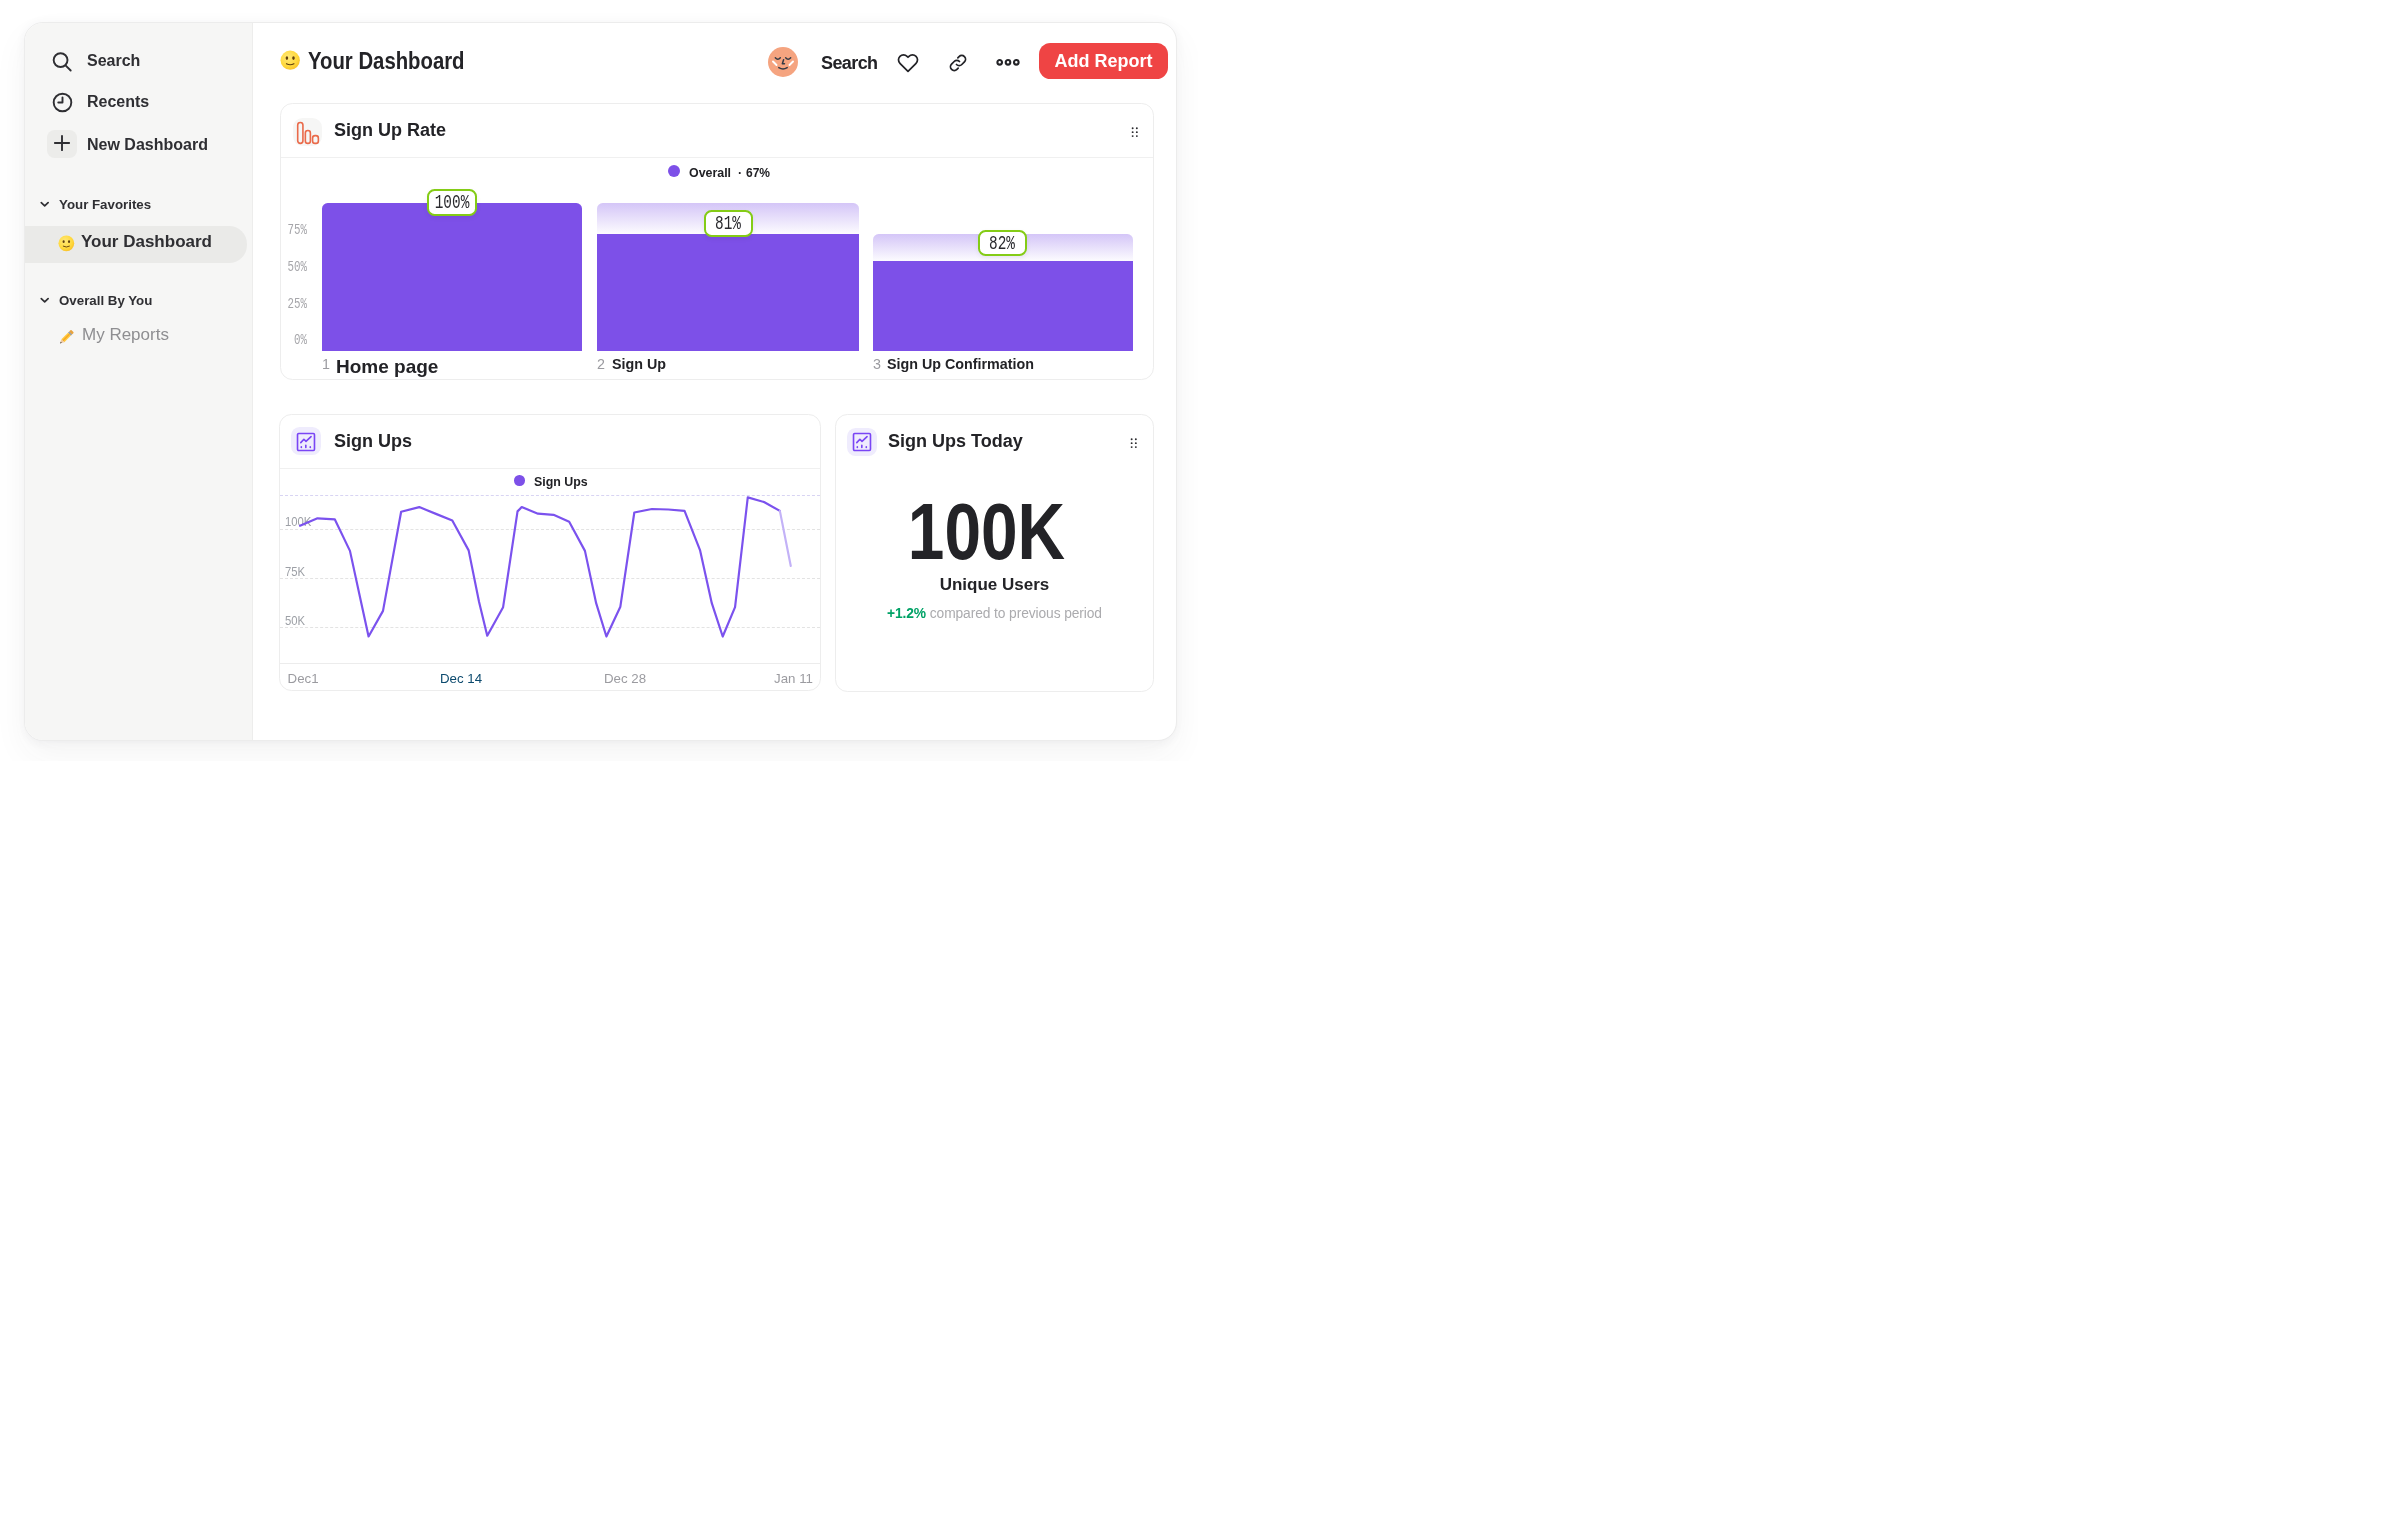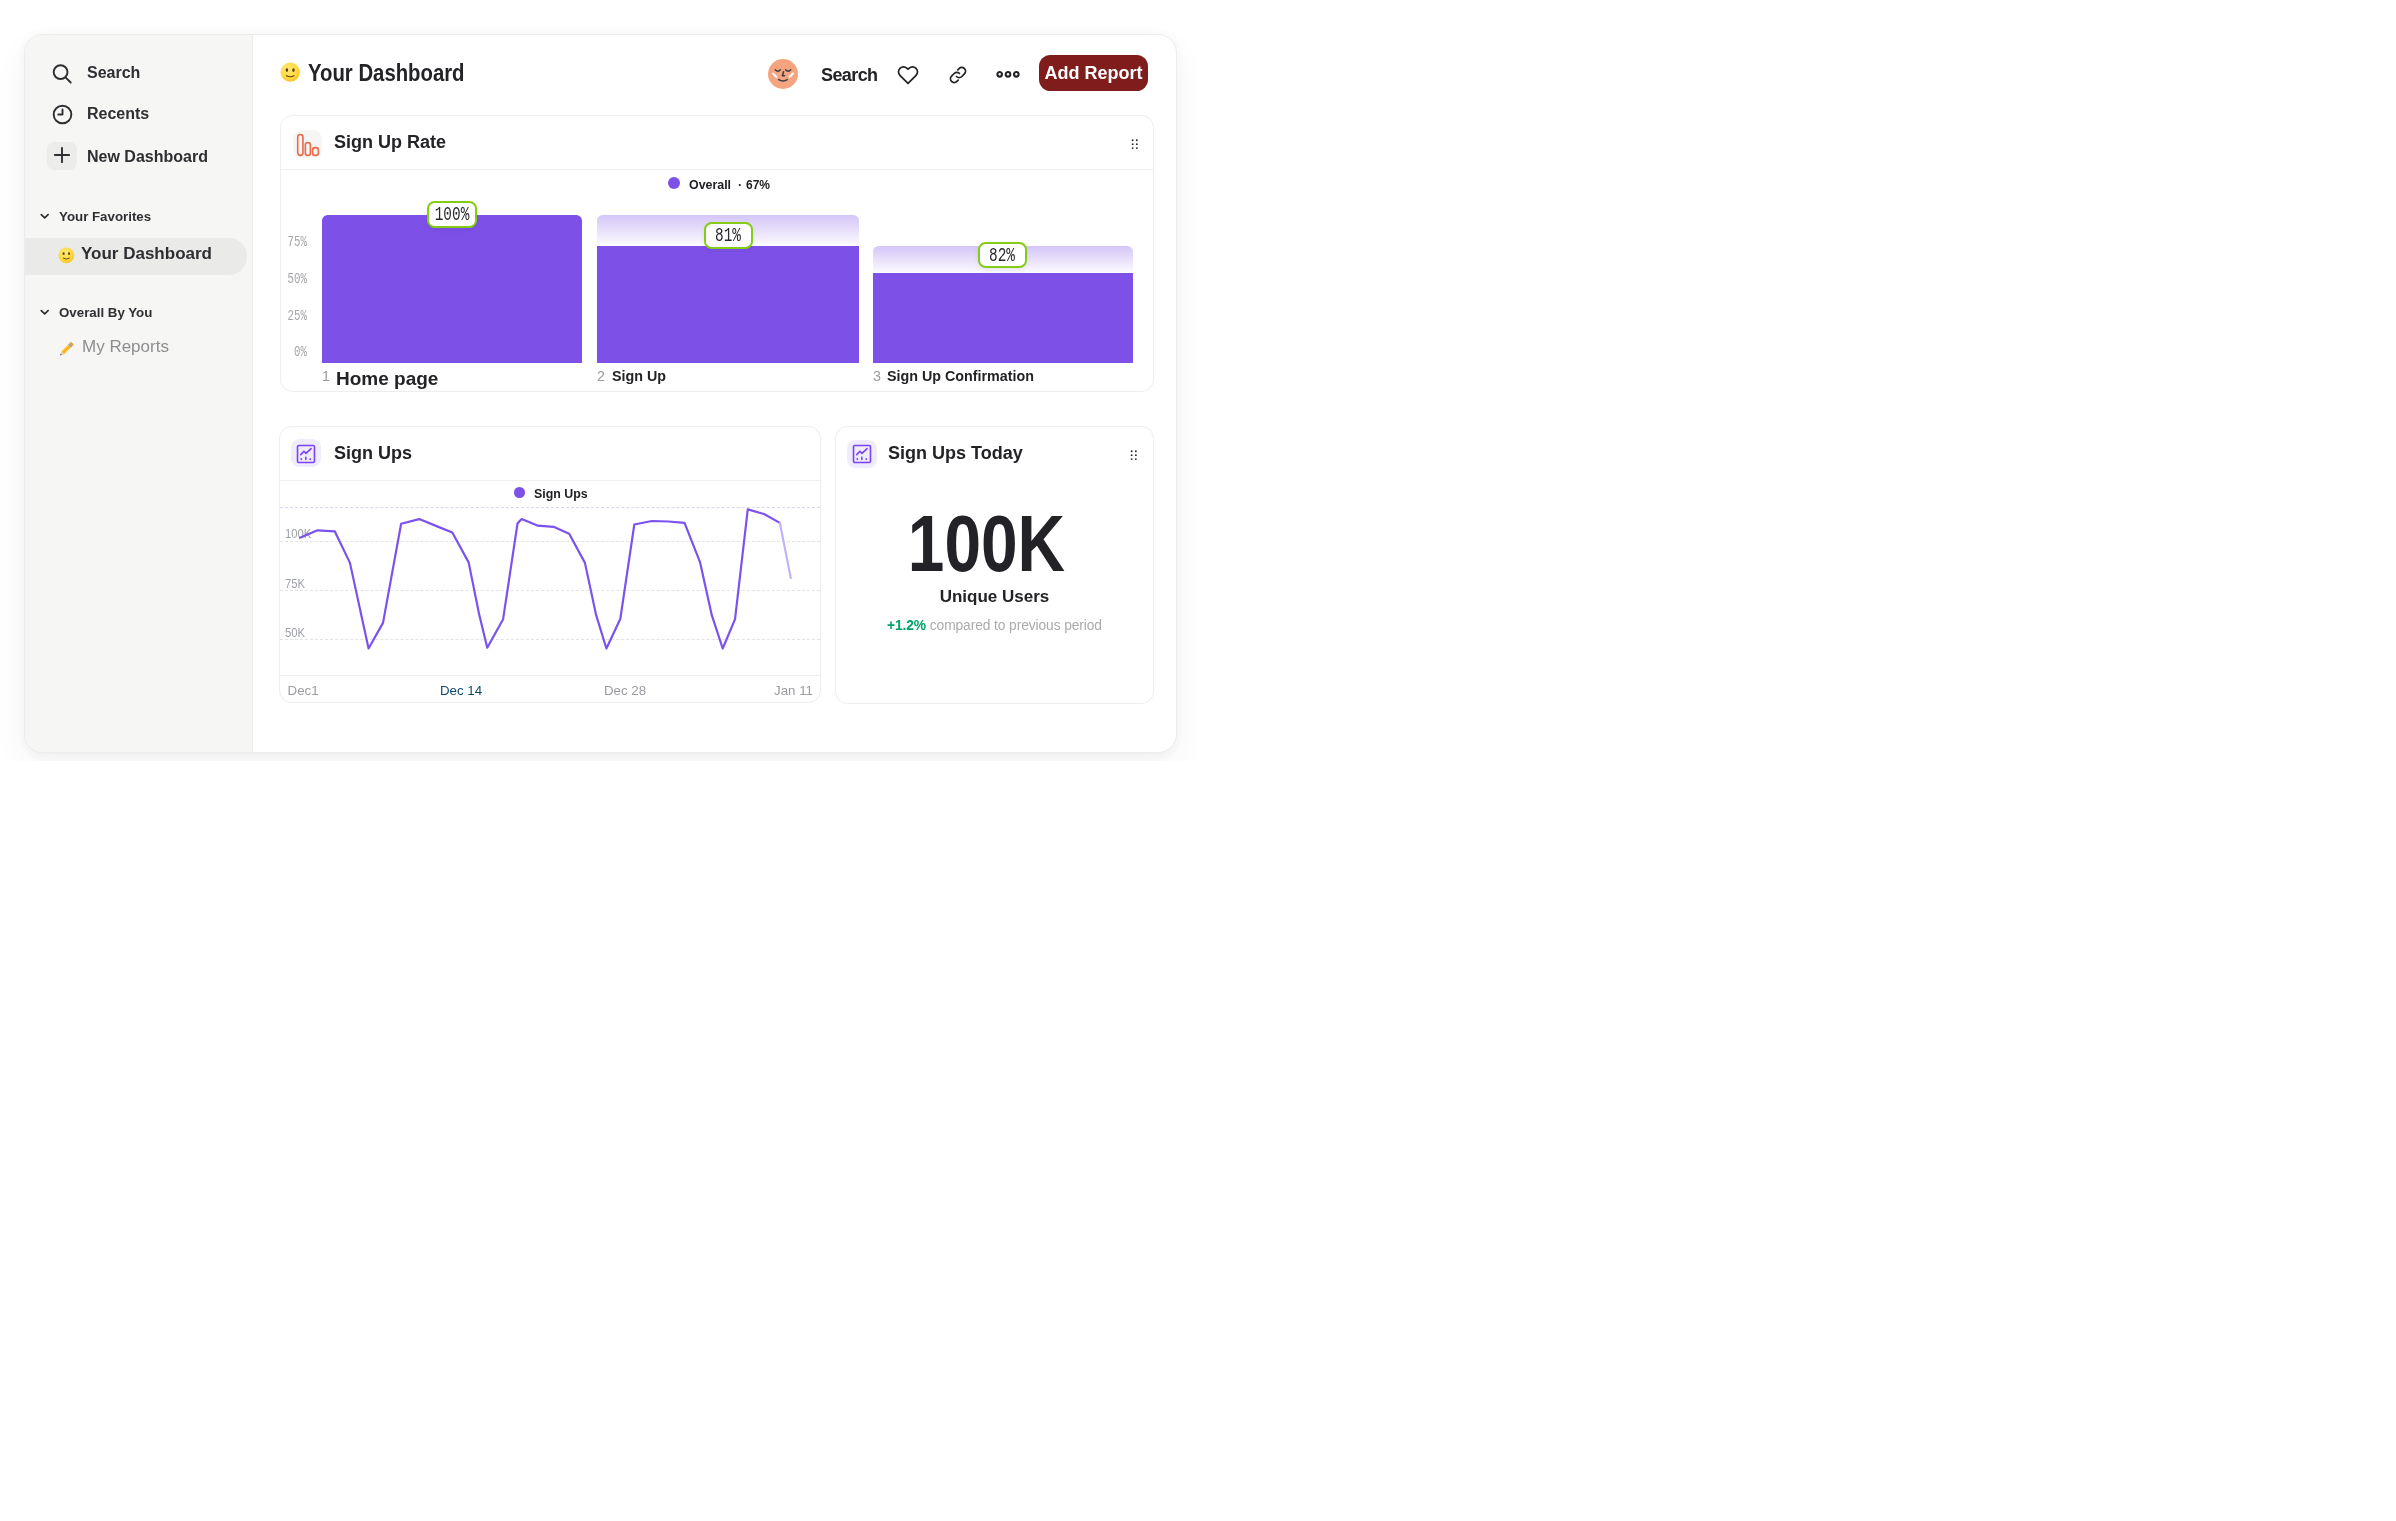--- a/index.html
+++ b/index.html
@@ -4,21 +4,20 @@
 <style>
   * { margin:0; padding:0; box-sizing:border-box; }
   html,body { width:1198px; height:761px; background:#ffffff; font-family:"Liberation Sans", sans-serif; }
   body { position:relative; overflow:hidden; }
   .abs { position:absolute; }
   .app {
     position:absolute; left:24px; top:22px; width:1153px; height:719px;
     background:#ffffff; border:1px solid #ECECEC; border-radius:19px;
     box-shadow: 0 15px 34px rgba(50,50,60,0.05), 0 1.9px 9.5px rgba(60,60,70,0.05);
     overflow:hidden;
-    margin-top:12px;
   }
   .sidebar { position:absolute; left:0; top:0; width:228px; height:719px; background:#F6F6F5; border-right:1px solid rgba(0,0,0,0.035); }
   .sideitem { position:absolute; color:#2F2F33; font-size:16px; font-weight:700; }
   .card { position:absolute; background:#fff; border:1px solid #EDEDED; border-radius:12.4px; }
   .cardtitle { position:absolute; font-size:18px; font-weight:700; color:#232327; }
   .tooltip {
     position:absolute; background:#fff; border:2px solid #84cc16; border-radius:7.6px;
     box-shadow:0 1.9px 5.7px rgba(0,0,0,0.06);
     font-family:"Liberation Mono", monospace; color:#2A2A2E;
     display:flex; align-items:center; justify-content:center;
@@ -114,21 +113,21 @@
   </svg>
   <svg class="abs" style="left:923px;top:30px" width="20" height="20" viewBox="0 0 24 24" fill="none" stroke="#232327" stroke-width="2.1" stroke-linecap="round" stroke-linejoin="round">
     <path d="M10.2 13.8 a4.5 4.5 0 0 0 6.4 0 l3.1 -3.1 a4.5 4.5 0 0 0 -6.4 -6.4 l-1.5 1.5"></path>
     <path d="M13.8 10.2 a4.5 4.5 0 0 0 -6.4 0 l-3.1 3.1 a4.5 4.5 0 0 0 6.4 6.4 l1.5 -1.5"></path>
   </svg>
   <svg class="abs" style="left:971px;top:35px" width="24" height="8.6" viewBox="0 0 25 9" fill="none" stroke="#232327" stroke-width="2.2">
     <circle cx="3.8" cy="4.5" r="2.4"></circle>
       <circle cx="12.5" cy="4.5" r="2.4"></circle>
       <circle cx="21.2" cy="4.5" r="2.4"></circle>
   </svg>
-  <div class="abs" style="left:1014px;top:20.4px;width:109px;height:36px;background:#7f1d1d;border-radius:11.4px;color:#fff;font-size:18px;font-weight:600;display:flex;align-items:center;justify-content:center">Add Report</div>
+  <div class="abs" style="left:1014px;top:20.4px;width:129px;height:36px;background:#ef4444;border-radius:11.4px;color:#fff;font-size:18px;font-weight:600;display:flex;align-items:center;justify-content:center">Add Report</div>
 
   <div class="card" style="left:255px;top:80px;width:874px;height:277px">
     <div class="abs" style="left:11.7px;top:14.3px;width:29px;height:28px;border-radius:9.5px;background:#F6F6F5"></div>
     <svg class="abs" style="left:11.7px;top:14.3px" width="28.5" height="28.5" viewBox="0 0 30 30" fill="none" stroke="#EA6A4A" stroke-width="1.7" stroke-linejoin="round">
       <rect x="4.95" y="4.75" width="5.5" height="21.9" rx="2.7"></rect>
       <rect x="13" y="13.1" width="5.3" height="13.6" rx="2.6"></rect>
       <rect x="20.6" y="18.6" width="6.1" height="8.1" rx="2.6"></rect>
     </svg>
     <div class="cardtitle" style="left:53px;top:15.7px">Sign Up Rate</div>
     <svg class="abs" style="left:849px;top:22px" width="9.5" height="12.4" viewBox="0 0 10 13" fill="#2A2A2E">

